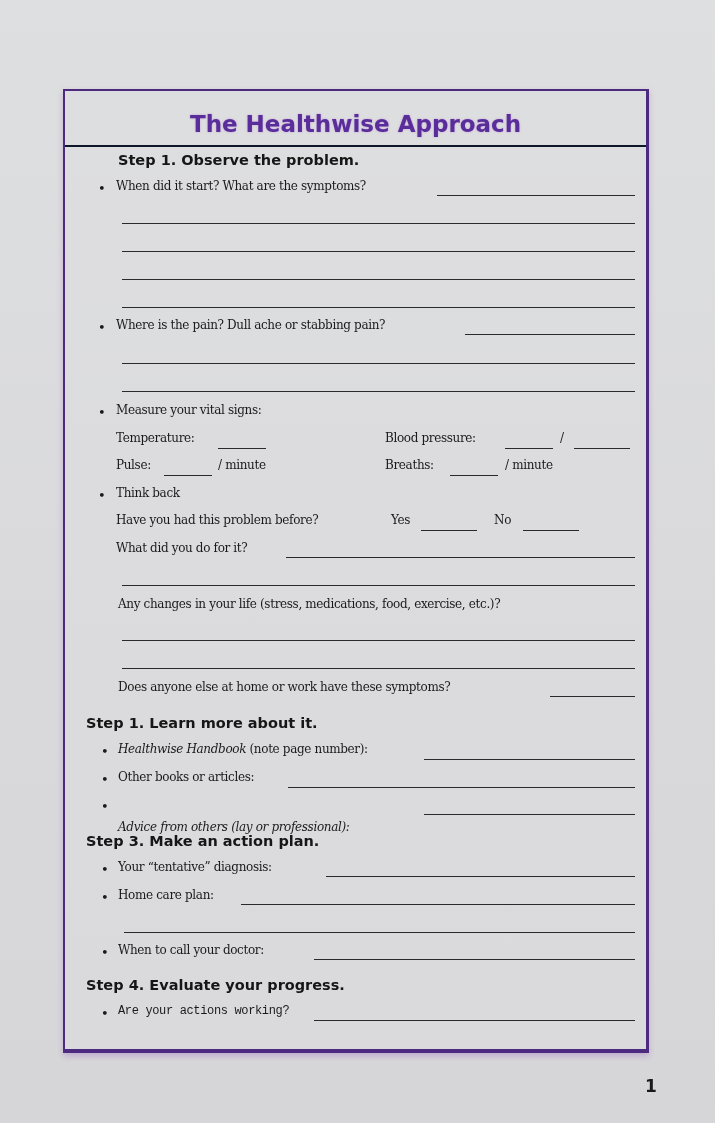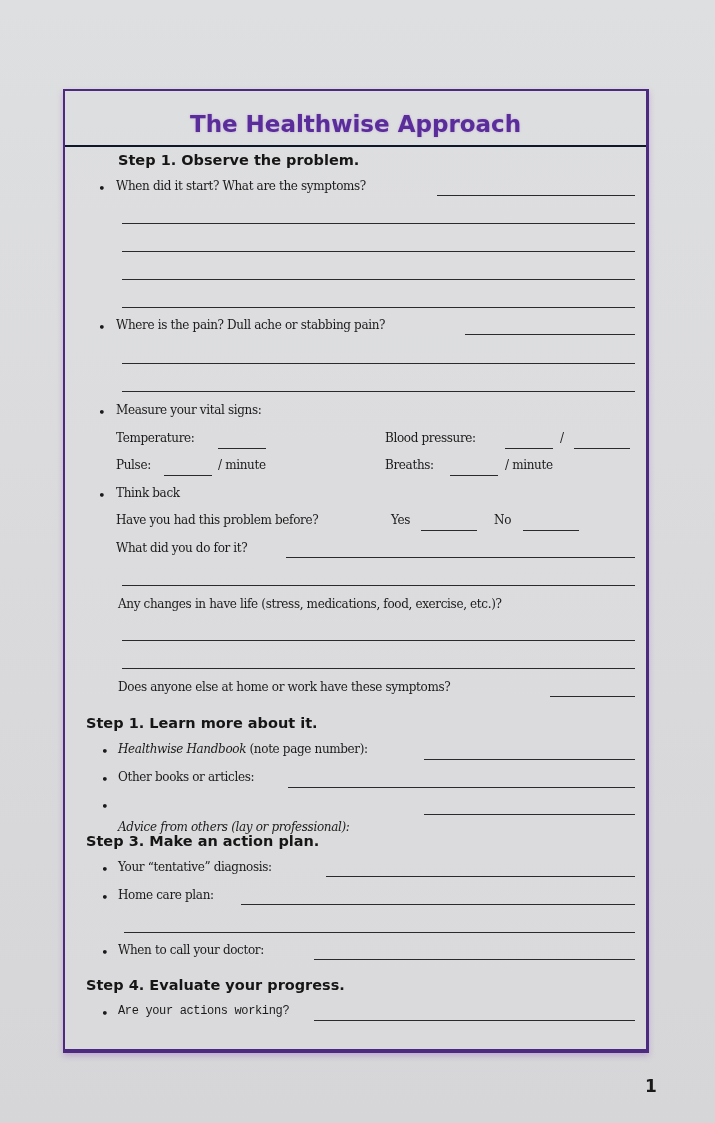--- a/index.html
+++ b/index.html
@@ -111,21 +111,21 @@
 <span class="abs txt" style="left:116px; top:513px;">Have you had this problem before?</span>
 <span class="abs txt" style="left:391px; top:513px;">Yes</span>
 <div class="line" style="left:421px; width:56px; top:530px;"></div>
 <span class="abs txt" style="left:494px; top:513px;">No</span>
 <div class="line" style="left:523px; width:56px; top:530px;"></div>
 
 <span class="abs txt" style="left:116px; top:541px;">What did you do for it?</span>
 <div class="line" style="left:286px; width:349px; top:557px;"></div>
 <div class="line" style="left:122px; width:513px; top:585px;"></div>
 
-<span class="abs txt" style="left:118px; top:597px;">Any changes in have life (stress, medications, food, exercise, etc.)?</span>
+<span class="abs txt" style="left:118px; top:597px;">Any changes in your life (stress, medications, food, exercise, etc.)?</span>
 <div class="line" style="left:122px; width:513px; top:640px;"></div>
 <div class="line" style="left:122px; width:513px; top:668px;"></div>
 
 <span class="abs txt" style="left:118px; top:680px;">Does anyone else at home or work have these symptoms?</span>
 <div class="line" style="left:550px; width:85px; top:696px;"></div>
 
 <div class="step-head abs" style="left:86px; top:715px;">Step 1. Learn more about it.</div>
 
 <span class="abs bullet" style="left:101px; top:744px;">•</span>
 <span class="abs txt" style="left:118px; top:742px;"><span class="ital">Healthwise Handbook</span><span> (note page number):</span></span>

